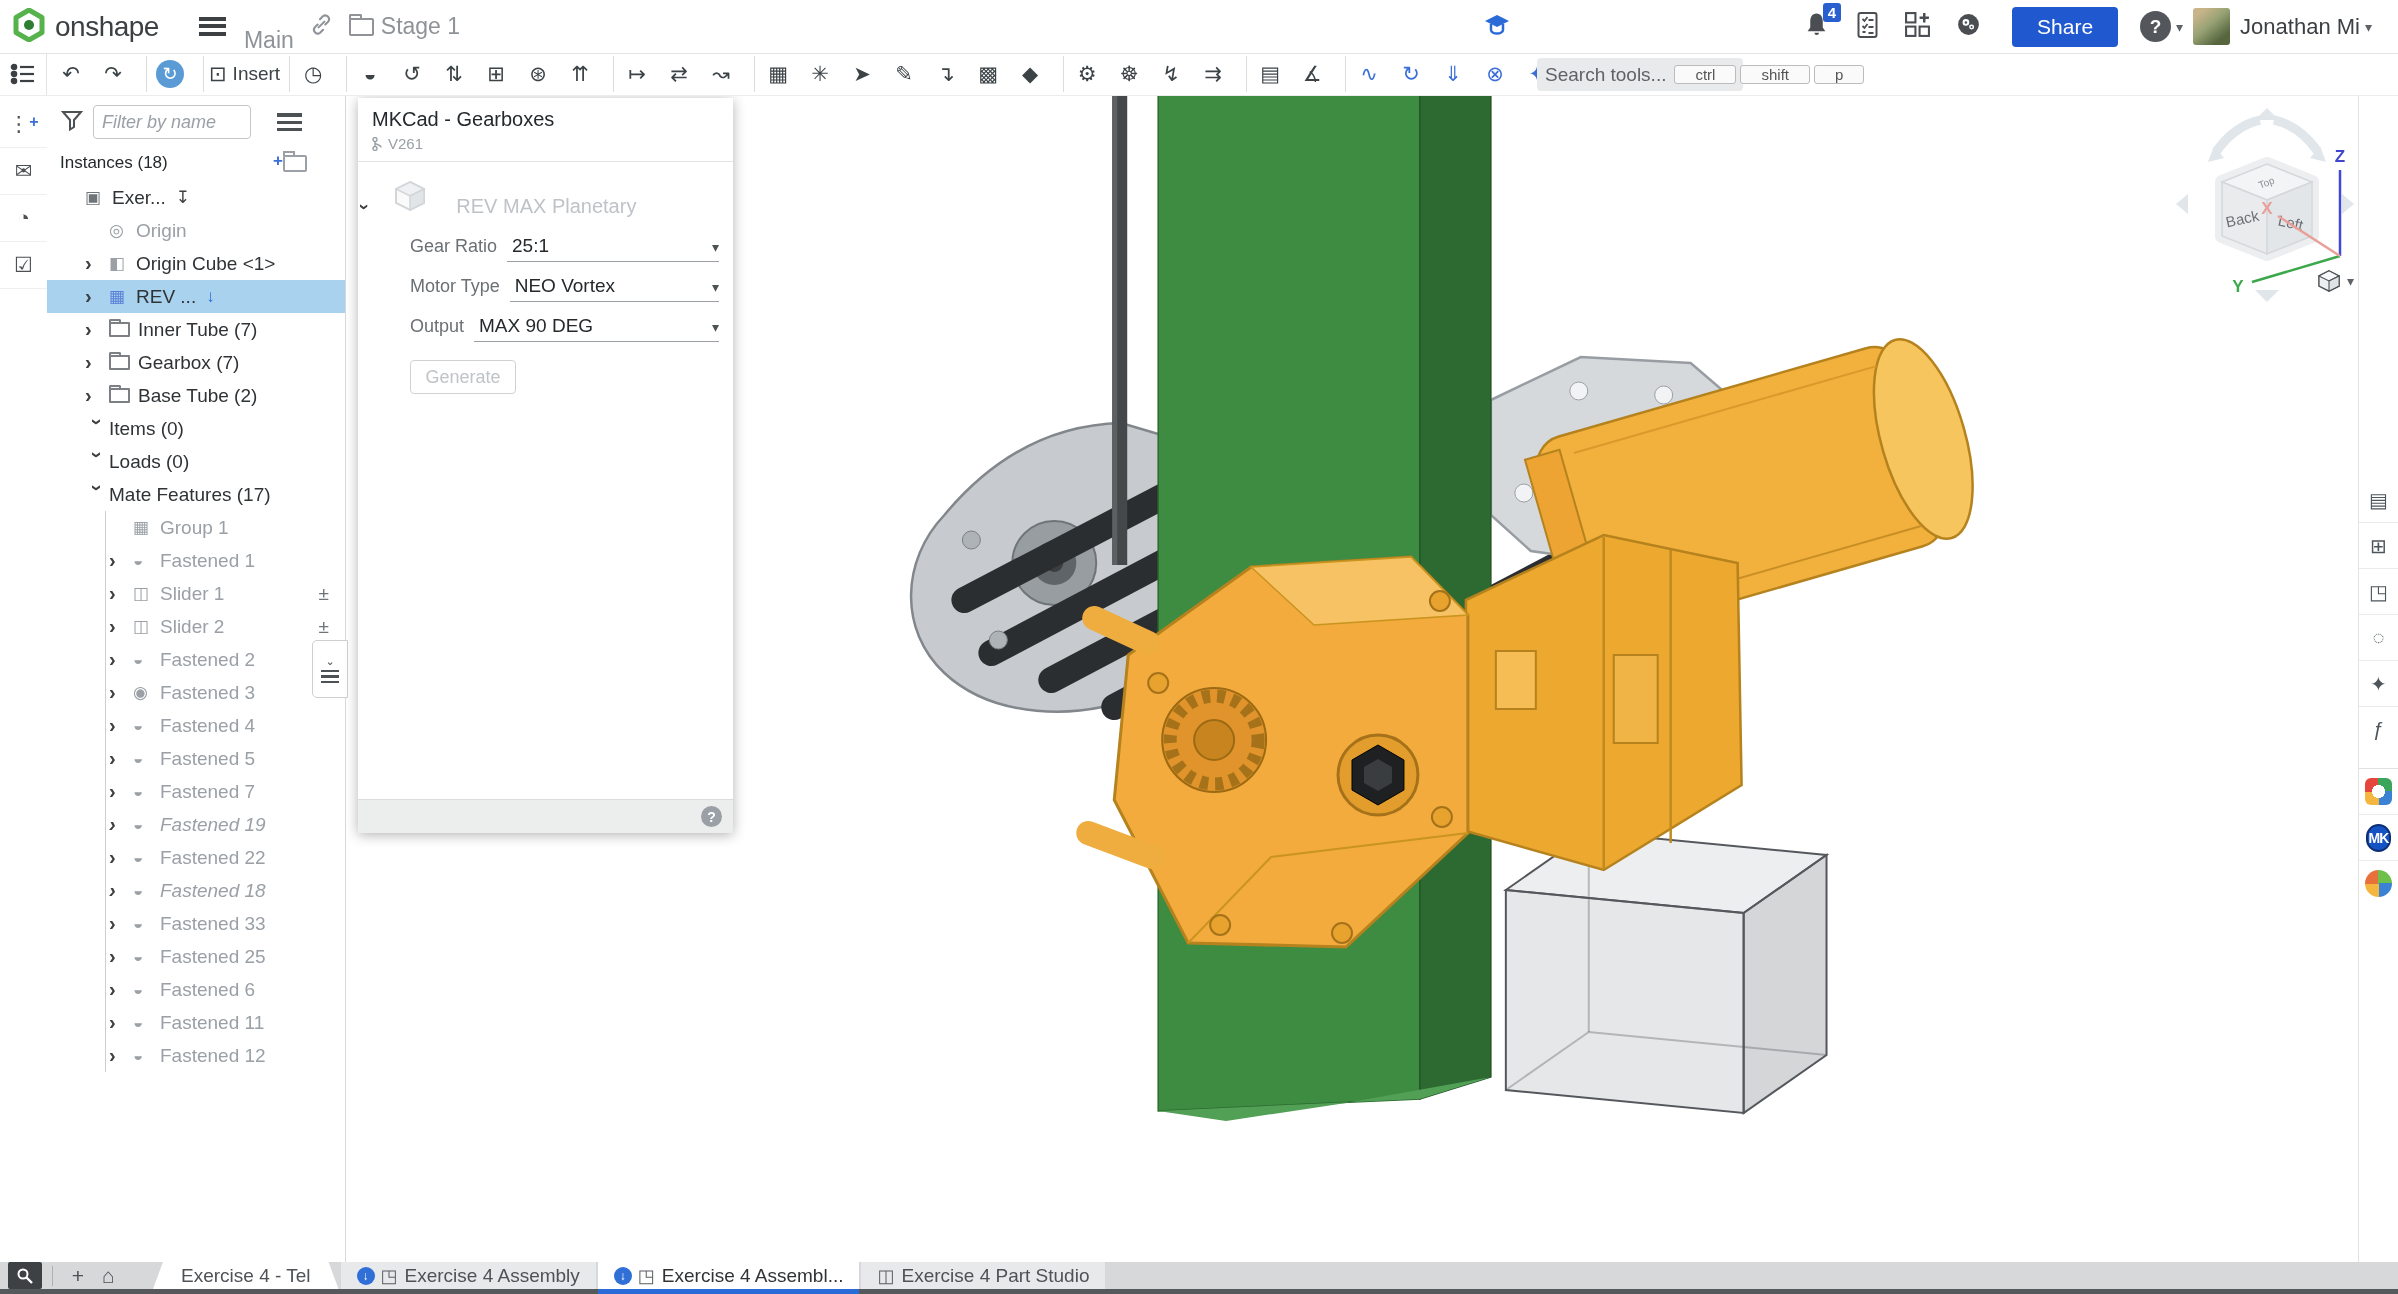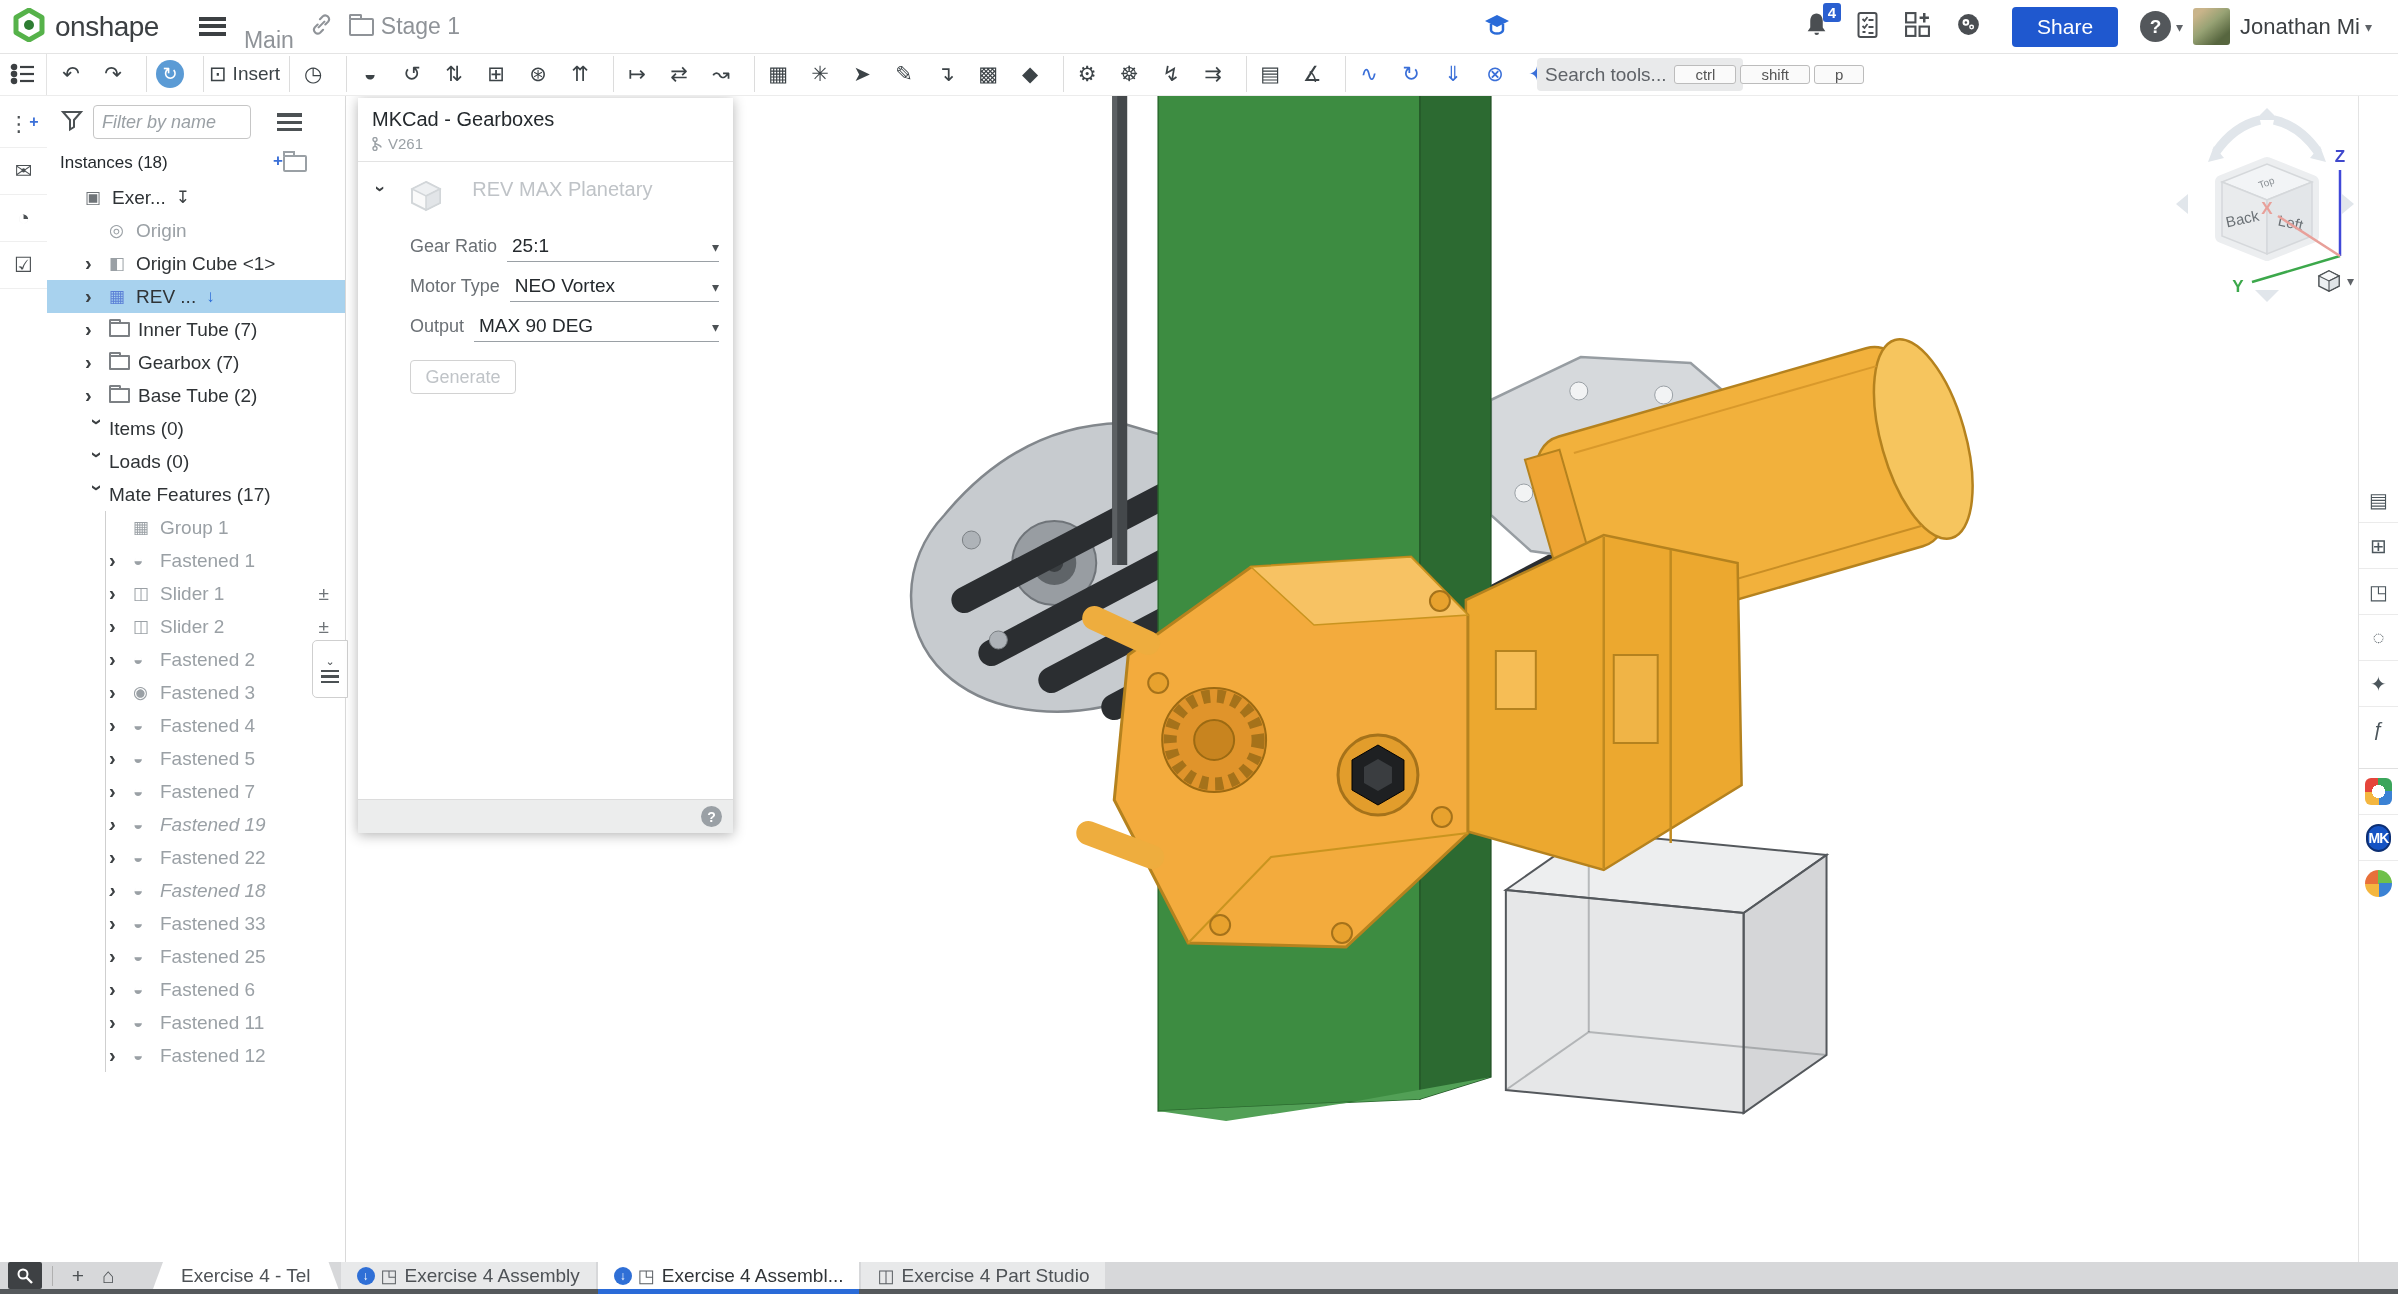--- a/index.html
+++ b/index.html
@@ -110,21 +110,21 @@
   .dialog{position:absolute;left:358px;top:98px;width:375px;height:735px;background:#fff;
       box-shadow:0 2px 12px rgba(0,0,0,.3);z-index:40;}
   .dlg-head{height:42px;border-bottom:1px solid #e3e3e3;display:flex;align-items:center;}
   .dlg-title{font-size:19px;font-weight:bold;color:#24292d;margin-left:14px;}
   .dlg-check{margin-left:auto;width:46px;height:42px;background:#cde6cd;color:#fff;
       font-size:24px;font-weight:bold;}
   .dlg-x{width:40px;height:42px;color:#b5272d;font-size:24px;font-weight:bold;}
   .dlg-doc{padding:10px 14px 9px;border-bottom:1px solid #e3e3e3;}
   .dlg-docname{font-size:20px;color:#24292d;}
   .dlg-ver{font-size:15px;color:#9aa0a5;margin-top:4px;display:flex;align-items:center;gap:5px;}
-  .dlg-cfg-row{display:flex;align-items:flex-start;padding:16px 10px 4px 20px;}
+  .dlg-cfg-row{display:flex;align-items:flex-end;padding:16px 10px 4px 4px;}
   .dchev{display:inline-block;font-size:19px;font-weight:bold;color:#3c4043;transform:rotate(90deg);}
   .dlg-cube{margin-left:24px;}
   .dlg-part{font-size:20px;color:#bfc3c7;margin-left:28px;}
   .drow{display:flex;align-items:baseline;margin:13px 14px 0 52px;}
   .dlabel{font-size:18px;color:#6b7075;margin-right:10px;white-space:nowrap;}
   .dval-wrap{flex:1;border-bottom:1px solid #9aa0a5;display:flex;align-items:baseline;padding-bottom:4px;gap:32px;}
   .dval{font-size:19px;color:#24292d;margin-left:5px;white-space:nowrap;}
   .dcaret{margin-left:auto;color:#4c5154;font-size:14px;}
   .dlg-generate{margin:18px 0 0 52px;width:104px;height:32px;border:1px solid #d2d2d2;
       border-radius:4px;background:#fff;color:#c0c4c8;font-size:18px;}

